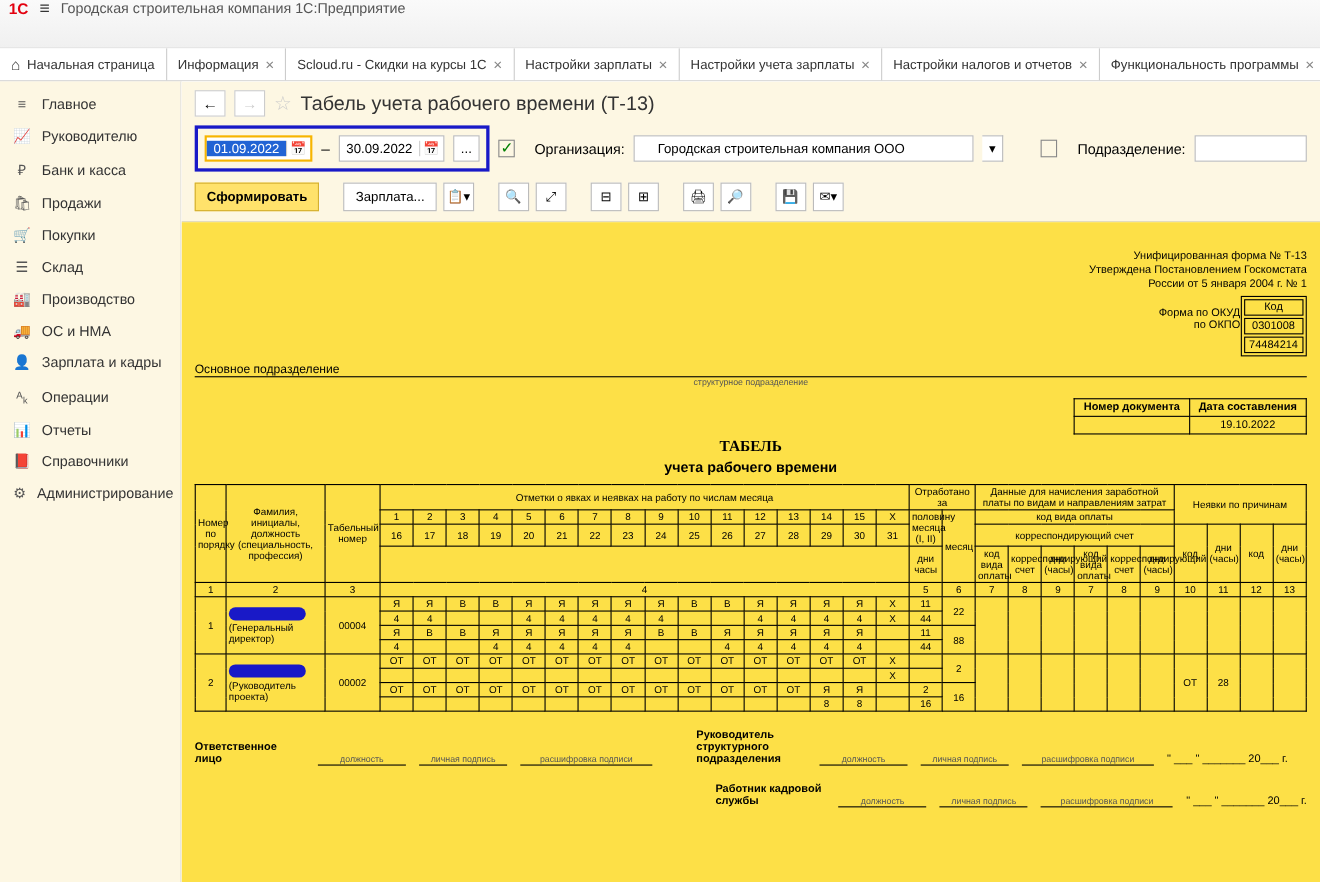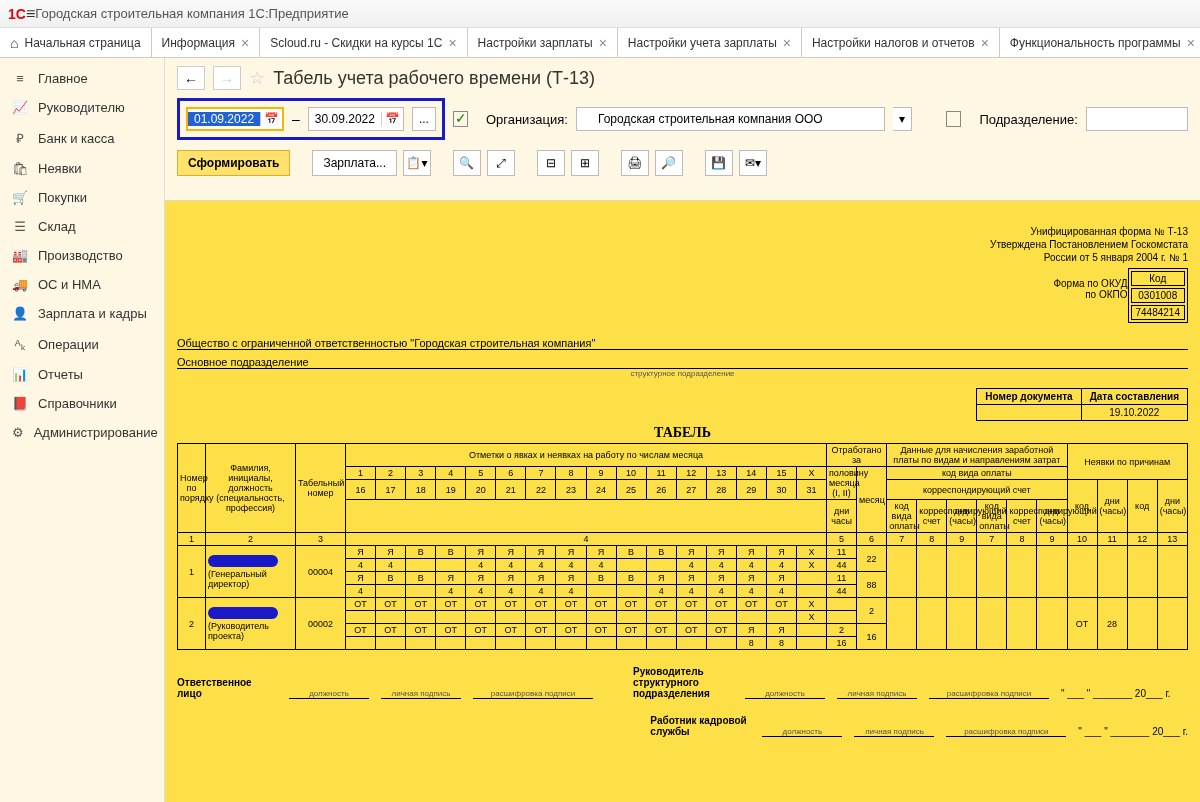--- a/index.html
+++ b/index.html
@@ -1,19 +1,19 @@
 <!DOCTYPE html>
 <html><head>
 <meta charset="utf-8">
 <style>
 * { box-sizing: border-box; margin: 0; padding: 0; }
 body { font-family: Arial, sans-serif; font-size: 12px; background: #fff; overflow: hidden; width: 1200px; height: 802px; }
 
 
-.titlebar { height: 28px; background: linear-gradient(#fafafa,#f0f0f0); border-bottom: 1px solid #ddd; display: flex; align-items: center; padding: 0 8px; }
+.titlebar { height: 44px; background: linear-gradient(#fafafa,#f0f0f0); border-bottom: 1px solid #ddd; display: flex; padding: 0 8px; gap: 10px; }
 .logo-1c { color: #e3000f; font-weight: bold; font-size: 14px; }
 .hamburger { font-size: 16px; color: #333; cursor: pointer; }
 .title-text { color: #555; font-size: 13px; }
 
 
 .tabs { height: 30px; background: #fff; border-bottom: 1px solid #ccc; display: flex; align-items: stretch; }
 .tab { display: flex; align-items: center; padding: 0 10px; border-right: 1px solid #ccc; font-size: 12px; color: #333; white-space: nowrap; gap: 6px; cursor: pointer; }
 .tab.home { gap: 6px; }
 .tab-close { color: #888; font-size: 14px; }
 .home-icon { font-size: 14px; }
@@ -42,21 +42,21 @@
 .date-cal { width: 22px; text-align: center; border-left: 1px solid #ccc; color: #666; }
 .dash { font-size: 14px; }
 .more-btn { width: 24px; height: 24px; border: 1px solid #bbb; background: #fff; text-align: center; line-height: 22px; cursor: pointer; }
 .org-label { margin-left: 10px; font-size: 13px; }
 .org-input { border: 1px solid #bbb; background: #fff; height: 24px; padding: 0 21px; width: 330px; display: flex; align-items: center; }
 .org-dd { width: 20px; height: 24px; border: 1px solid #bbb; border-left: none; background: #fff; text-align: center; line-height: 22px; }
 .chk { width: 16px; height: 16px; border: 1px solid #888; display: inline-block; position: relative; }
 .chk.checked::after { content: "✓"; position: absolute; top: -2px; left: 1px; color: green; font-size: 14px; }
 .sub-input { border: 1px solid #bbb; background: #fff; height: 24px; width: 110px; }
 
-.toolbar-row { display: flex; align-items: center; gap: 6px; padding-bottom: 24px; }
+.toolbar-row { display: flex; align-items: center; gap: 6px; padding-bottom: 9px; }
 .btn { height: 26px; border: 1px solid #bbb; background: #fff; padding: 0 10px; display: flex; align-items: center; gap: 4px; cursor: pointer; font-size: 12px; }
 .btn.primary { background: #ffe26b; border-color: #d4b030; font-weight: bold; }
 .btn.icon-only { padding: 0; width: 28px; justify-content: center; }
 .tb-sep { width: 10px; }
 
 
 .annotation { position: absolute; color: #1919c7; font-size: 20px; left: 480px; top: 175px; pointer-events: none; }
 .arrow { position: absolute; left: 408px; top: 160px; pointer-events: none; }
 
 
@@ -147,21 +147,21 @@
       <div class="sidebar-item">
         <span class="icon">📈</span>
         <span>Руководителю</span>
       </div>
       <div class="sidebar-item">
         <span class="icon">₽</span>
         <span>Банк и касса</span>
       </div>
       <div class="sidebar-item">
         <span class="icon">🛍</span>
-        <span>Неявки</span>
+        <span>Продажи</span>
       </div>
       <div class="sidebar-item">
         <span class="icon">🛒</span>
         <span>Покупки</span>
       </div>
       <div class="sidebar-item">
         <span class="icon">☰</span>
         <span>Склад</span>
       </div>
       <div class="sidebar-item">
@@ -277,40 +277,40 @@
         <tr>
               <td>74484214</td>
             </tr>
       </tbody>
         </table>
       <div style="text-align:right; font-size:10px; margin-top:14px;">
         <span>Форма по ОКУД</span><br>
         <span>по ОКПО</span>
       </div>
       <div style="clear:both;"></div>
-      <div class="org-line">Общество с ограниченной ответственностью "Городская строительная компания"</div>
       <div class="sub-line">Основное подразделение</div>
       <div class="org-caption">структурное подразделение</div>
 
       <div class="doc-meta">
         <table class="meta-tbl">
           <tbody>
               <tr>
                 <th>Номер документа</th>
                 <th>Дата составления</th>
               </tr>
           <tr>
                 <td></td>
                 <td>19.10.2022</td>
               </tr>
         </tbody>
           </table>
       </div>
 
       <div class="report-title">ТАБЕЛЬ</div>
+      <div class="report-subtitle">учета  рабочего времени</div>
 
       <table class="timesheet" id="ts-table">
           <thead>
             <tr>
               <th rowspan="4" class="col-num">Номер по порядку</th>
               <th rowspan="4" class="col-fio">Фамилия, инициалы, должность (специальность, профессия)</th>
               <th rowspan="4" class="col-tab">Табельный номер</th>
               <th colspan="16">Отметки о явках и неявках на работу по числам месяца</th>
               <th colspan="2">Отработано за</th>
               <th colspan="6">Данные для начисления заработной платы по видам и направлениям затрат</th>

